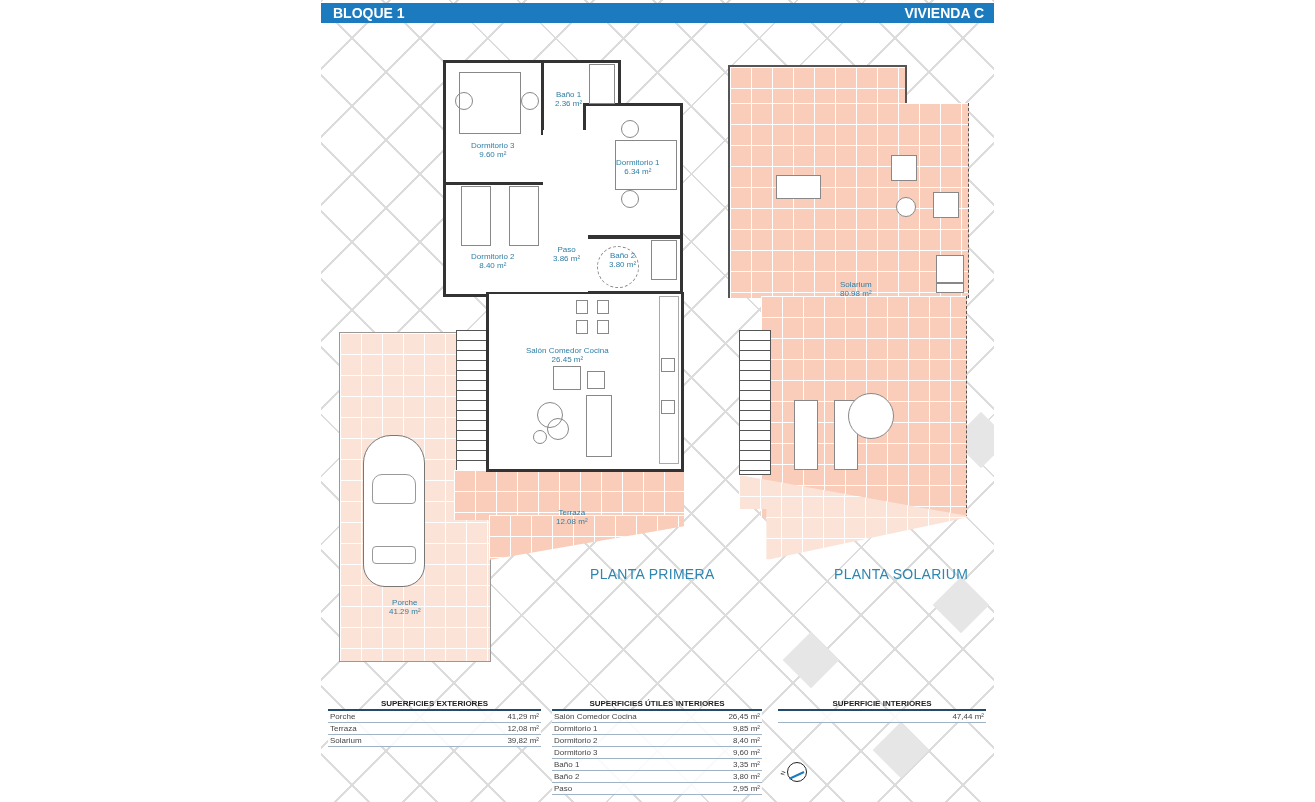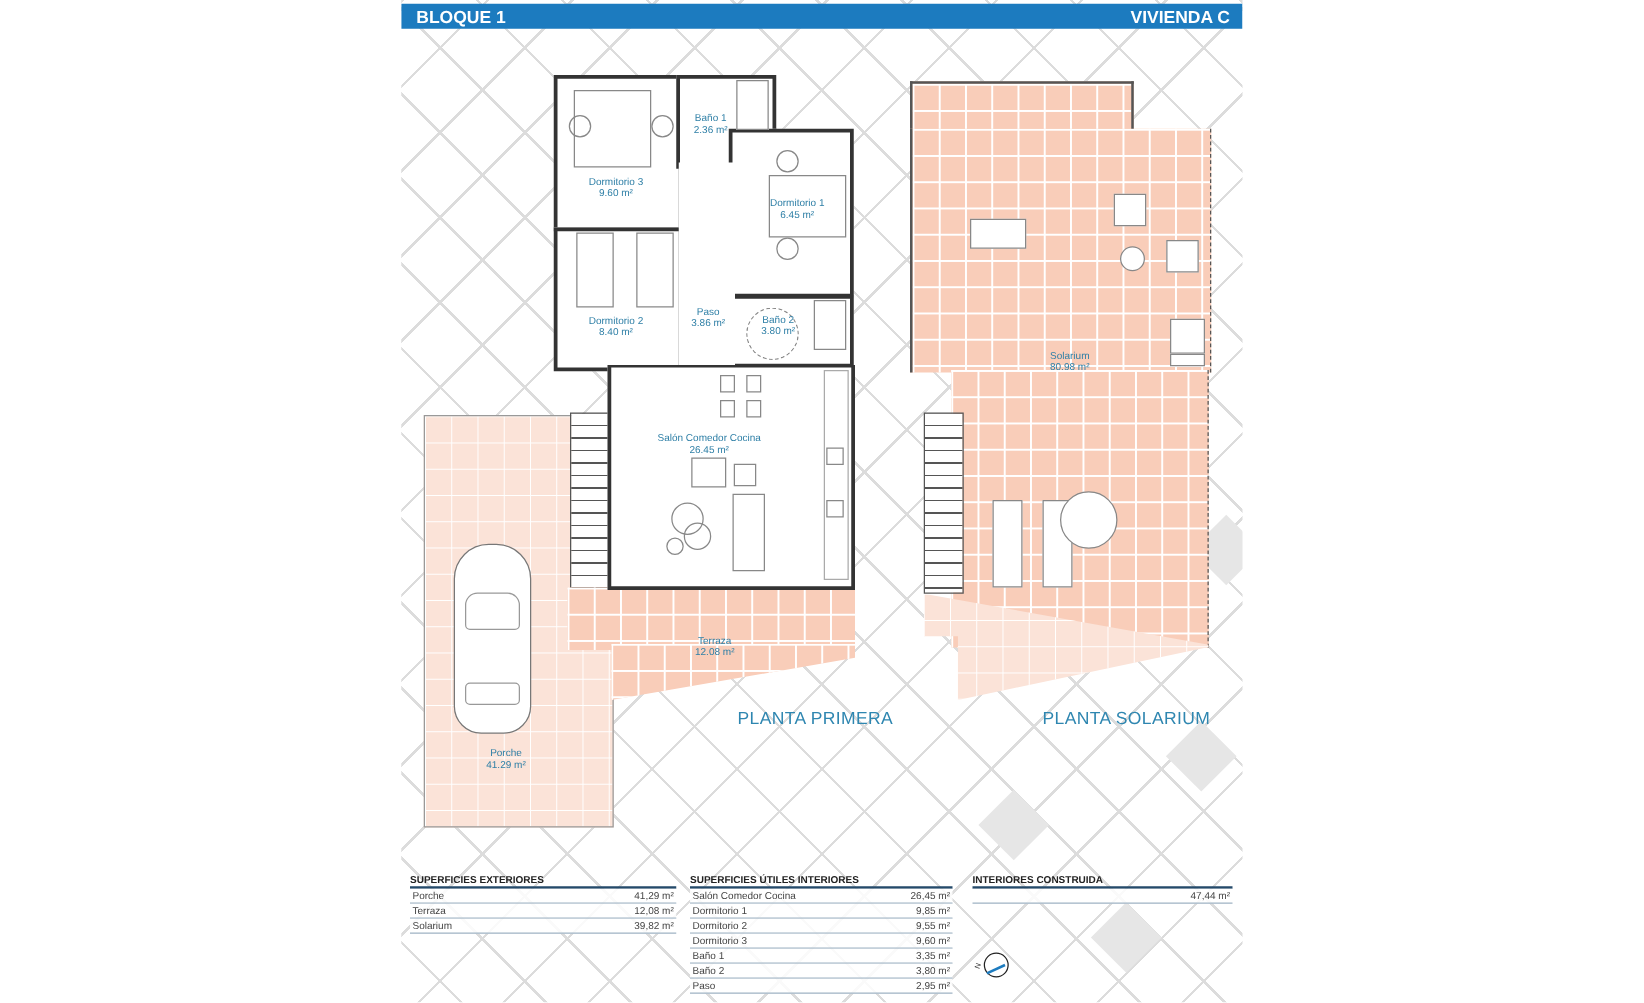--- a/index.html
+++ b/index.html
@@ -18,21 +18,21 @@
     background-image:linear-gradient(#fff 1.5px,transparent 1.5px),linear-gradient(90deg,#fff 1.5px,transparent 1.5px);
     background-size:21px 21px;}
   .tile-light{background-color:#fbe3d8;
     background-image:linear-gradient(#fff 1px,transparent 1px),linear-gradient(90deg,#fff 1px,transparent 1px);
     background-size:21px 21px;}
   .abs{position:absolute;}
   .wall{position:absolute;border:3px solid #333;box-sizing:border-box;background:#fff;}
   .room-label{position:absolute;color:#2e7fa6;font-size:8px;text-align:center;line-height:9px;white-space:nowrap;}
   .plan-title{position:absolute;color:#2e86b0;font-size:14px;letter-spacing:0.3px;}
   .tbl{position:absolute;font-family:"Liberation Sans",sans-serif;font-size:8px;color:#444;}
-  .tbl .th{font-weight:bold;text-align:left;font-size:8px;color:#222;border-bottom:2px solid #244a6a;padding-bottom:1px;}
+  .tbl .th{font-weight:bold;text-align:center;font-size:8px;color:#222;border-bottom:2px solid #244a6a;padding-bottom:1px;}
   .tbl .row{display:flex;justify-content:space-between;border-bottom:1px solid #9fb3c4;height:11px;line-height:11px;padding:0 2px;background:rgba(255,255,255,0.85);}
   .furn{position:absolute;border:1px solid #888;background:#fff;box-sizing:border-box;}
   .circ{position:absolute;border:1px solid #888;border-radius:50%;background:transparent;box-sizing:border-box;}
   .stairs{position:absolute;box-sizing:border-box;border:1px solid #555;background:
     repeating-linear-gradient(180deg,#fff 0 9px,#555 9px 10px);}
   .grey-diamond{position:absolute;width:40px;height:40px;background:#e6e6e6;transform:rotate(45deg);}
 </style>
 </head>
 <body>
 
@@ -110,21 +110,21 @@
     <div class="room-label" style="left:234px;top:90px;">
       <div>Baño 1</div>
         <div>2.36 m²</div>
     </div>
     <div class="room-label" style="left:150px;top:141px;">
       <div>Dormitorio 3</div>
         <div>9.60 m²</div>
     </div>
     <div class="room-label" style="left:295px;top:158px;">
       <div>Dormitorio 1</div>
-        <div>6.45 m²</div>
+        <div>6.34 m²</div>
     </div>
     <div class="room-label" style="left:150px;top:252px;">
       <div>Dormitorio 2</div>
         <div>8.40 m²</div>
     </div>
     <div class="room-label" style="left:232px;top:245px;">
       <div>Paso</div>
         <div>3.86 m²</div>
     </div>
     <div class="room-label" style="left:288px;top:251px;">
@@ -184,42 +184,42 @@
     <div class="row">
         <span>Salón Comedor Cocina</span>
         <span>26,45 m²</span>
       </div>
     <div class="row">
         <span>Dormitorio 1</span>
         <span>9,85 m²</span>
       </div>
     <div class="row">
         <span>Dormitorio 2</span>
-        <span>9,55 m²</span>
+        <span>8,40 m²</span>
       </div>
     <div class="row">
         <span>Dormitorio 3</span>
         <span>9,60 m²</span>
       </div>
     <div class="row">
         <span>Baño 1</span>
         <span>3,35 m²</span>
       </div>
     <div class="row">
         <span>Baño 2</span>
         <span>3,80 m²</span>
       </div>
     <div class="row">
         <span>Paso</span>
         <span>2,95 m²</span>
       </div>
   </div>
 
   <div class="tbl" style="left:457px;top:699px;width:208px;">
-    <div class="th">INTERIORES CONSTRUIDA</div>
+    <div class="th">SUPERFICIE INTERIORES</div>
     <div class="row">
         <span></span>
         <span>47,44 m²</span>
       </div>
   </div>
 
   <div class="abs" style="left:466px;top:762px;width:20px;height:20px;border:1.5px solid #222;border-radius:50%;box-sizing:border-box;background:#fff;">
     <div class="abs" style="left:0px;top:8px;width:16px;height:2px;background:#1c7bbf;transform:rotate(-25deg);transform-origin:right center;"></div>
   </div>
   <div class="abs" style="left:460px;top:770px;font-size:6px;color:#333;transform:rotate(-70deg);">N</div>

